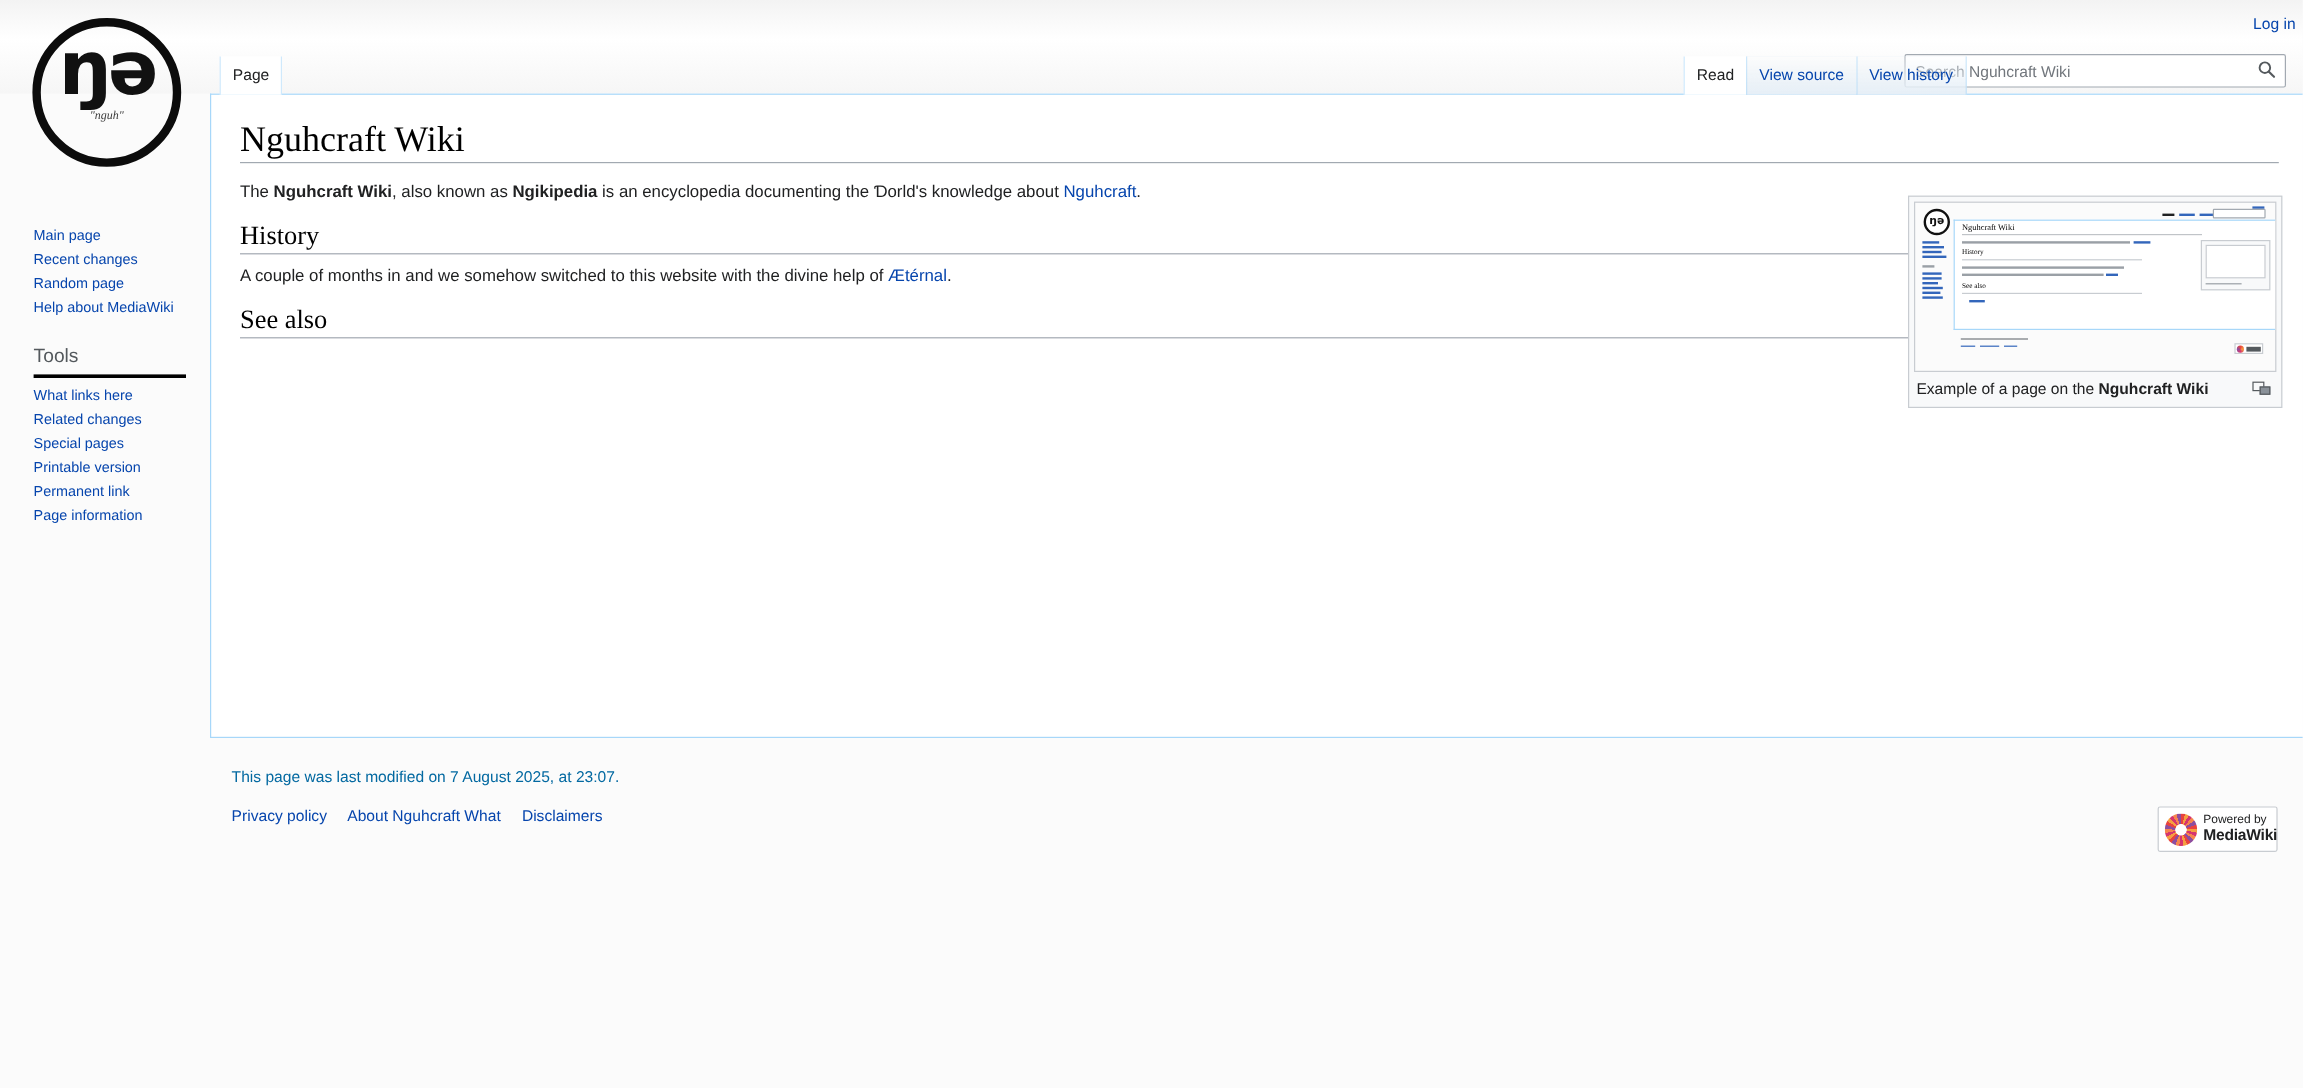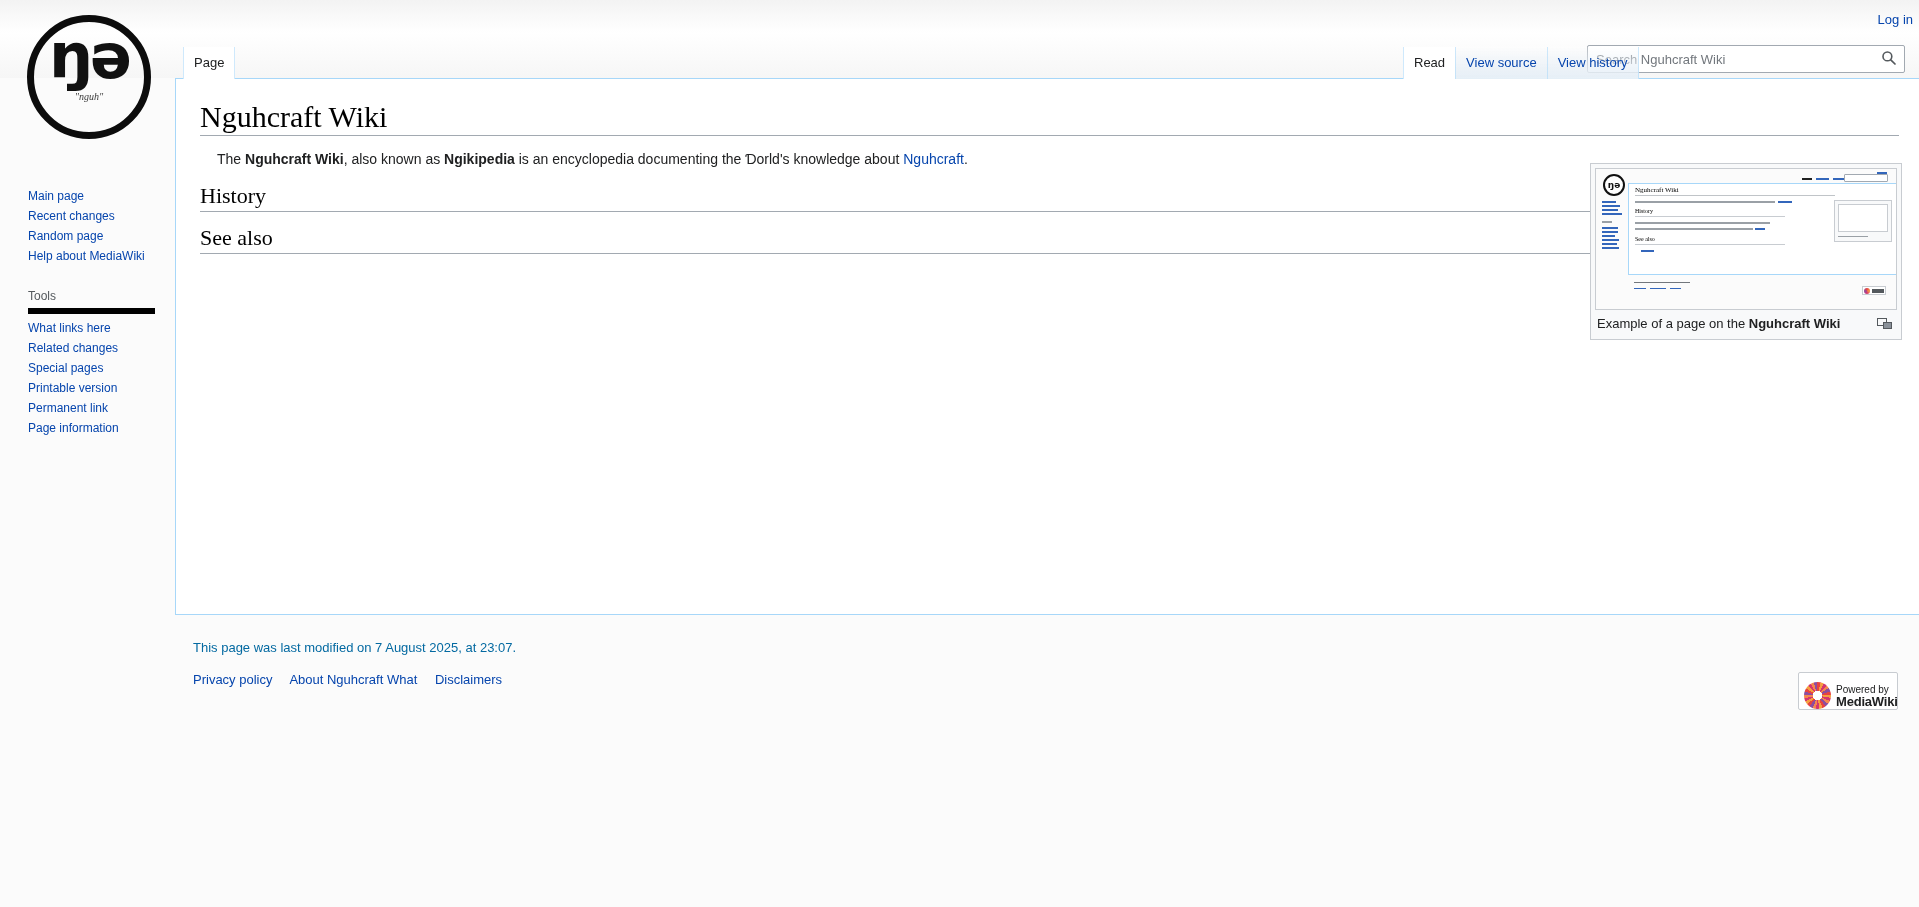--- a/index.html
+++ b/index.html
@@ -61,43 +61,43 @@
   }
   #search-input::placeholder { color:#72777d; opacity:1; }
   #search-btn { position:absolute; right:7px; top:5px; width:18px; height:18px; border:none; background:transparent; cursor:pointer; }
 
   
   #sidebar { position:absolute; left:0; top:190px; width:175px; font-size:12px; }
   #sidebar ul { list-style:none; padding-left:28px; }
   #sidebar li { margin-bottom:7px; line-height:13px; }
   #p-tools { margin-top:26px; }
   #p-tools h3 {
-    font-size:12px; font-weight:normal; color:#54595d; margin-left:28px;
-    padding-bottom:5px; border-bottom:6px solid #000000; width:127px; margin-bottom:8px;
+    font-size:16px; font-weight:normal; color:#54595d; margin-left:28px;
+    padding-bottom:5px; border-bottom:3px solid #000000; width:127px; margin-bottom:8px;
   }
 
   
   #content {
     position:absolute; left:175px; top:78px; width:1744px; height:537px;
     background:#fff;
     border:1px solid #a7d7f9; border-right:none;
     padding:21px 20px 0 24px;
     font-size:14px; line-height:22px;
   }
   #firstHeading {
     font-family:"Liberation Serif","DejaVu Serif",serif; font-weight:normal;
     font-size:30px; line-height:33px; color:#000;
     padding-bottom:2px; border-bottom:1px solid #a2a9b1; margin-bottom:12px;
   }
   #content h2 {
     font-family:"Liberation Serif","DejaVu Serif",serif; font-weight:normal;
     font-size:22px; line-height:26px; color:#000;
     margin-top:13px; padding-bottom:2px; border-bottom:1px solid #a2a9b1; margin-bottom:6px;
   }
-  #content p { margin:5px 17px 7px; }
+  #content p { margin:5px 0 7px; }
   #content ul.content-list { margin:5px 0 7px; padding-left:26px; }
   #content ul.content-list li { line-height:22px; }
 
   
   #thumb {
     position:absolute; top:84px; right:17px; width:312px;
     background:#f8f9fa; border:1px solid #c8ccd1; padding:4px;
     font-size:13px; line-height:16px;
   }
   #thumb-image {
@@ -141,21 +141,21 @@
     background:conic-gradient(#e8433f,#f59e41,#d5356f,#8e4d9e,#e8433f); }
   #mini-badge .txt { position:absolute; left:9px; top:2px; width:12px; height:4px; background:#54595d; }
 
   
   #footer-info { position:absolute; left:193px; top:640px; font-size:13px; color:#0369a1; }
   #footer-places { position:absolute; left:193px; top:672px; font-size:13px; }
   #footer-places a { margin-right:14px; }
   #footer-badge {
     position:absolute; left:1798px; top:672px; width:100px; height:38px;
     background:#fff; border:1px solid #c8ccd1; border-radius:2px;
-    display:flex; align-items:flex-end; padding-left:5px; cursor:pointer;
+    display:flex; align-items:center; padding-left:5px; cursor:pointer;
   }
   #badge-flower {
     width:27px; height:27px; border-radius:50%; flex:0 0 auto;
     background:
       radial-gradient(circle, #ffffff 0 4.5px, rgba(255,255,255,0) 5px),
       repeating-conic-gradient(#e8433f 0 14deg, #f59e41 14deg 28deg, #d5356f 28deg 42deg, #f6854d 42deg 56deg, #8e4d9e 56deg 72deg);
   }
   #badge-text { margin-left:5px; line-height:1.05; color:#202122; }
   #badge-text .l1 { font-size:10px; }
   #badge-text .l2 { font-size:13px; font-weight:bold; letter-spacing:-0.2px; }
@@ -267,20 +267,21 @@
     <div id="thumb-caption"><span>Example of a page on the </span><b>Nguhcraft Wiki</b></div>
     <span class="magnify">
       <span class="m-back"></span>
       <span class="m-front"></span>
     </span>
   </div>
 
   <p><span>The </span><b>Nguhcraft Wiki</b><span>, also known as </span><b>Ngikipedia</b><span> is an encyclopedia documenting the Ɗorld's knowledge about </span><a>Nguhcraft</a><span>.</span></p>
 
   <h2>History</h2>
+  <p><span>A couple of months in and we somehow switched to this website with the divine help of </span><a>Ætérnal</a><span>.</span></p>
 
   <h2>See also</h2>
 </div>
 
 <div id="footer-info">This page was last modified on 7 August 2025, at 23:07.</div>
 
 <div id="footer-places">
   <a>Privacy policy</a>
   <a>About Nguhcraft What</a>
   <a>Disclaimers</a>

